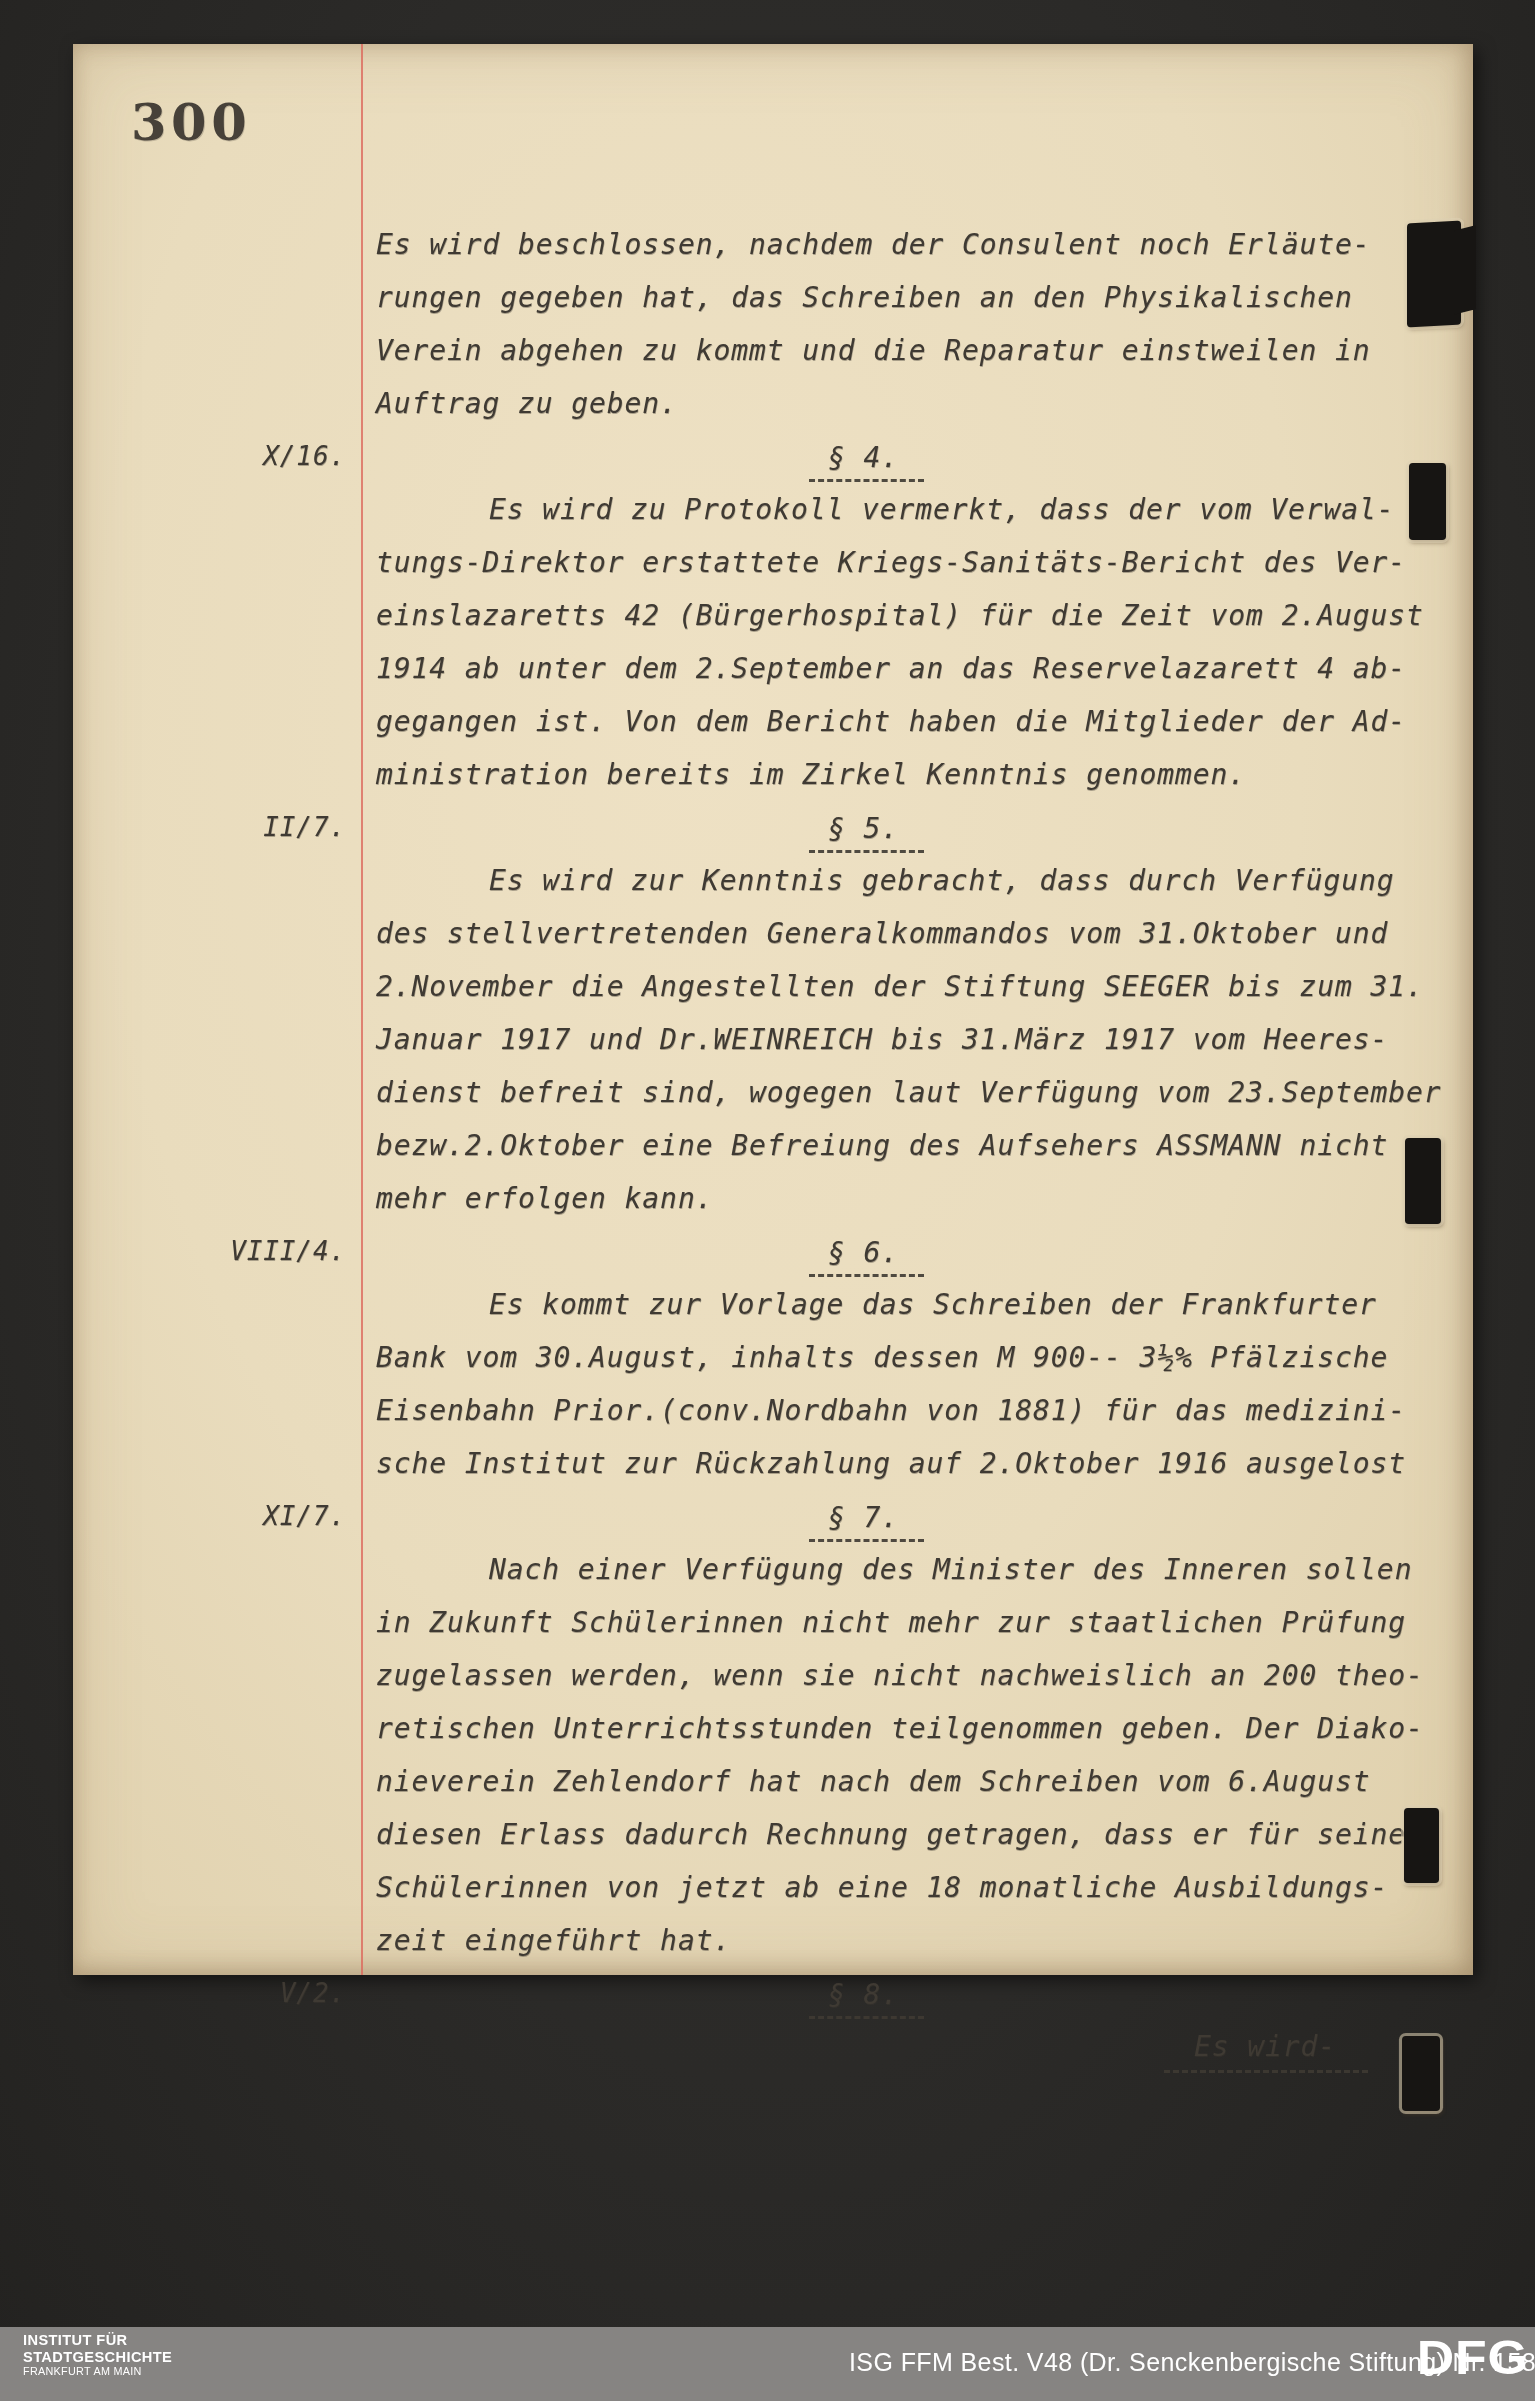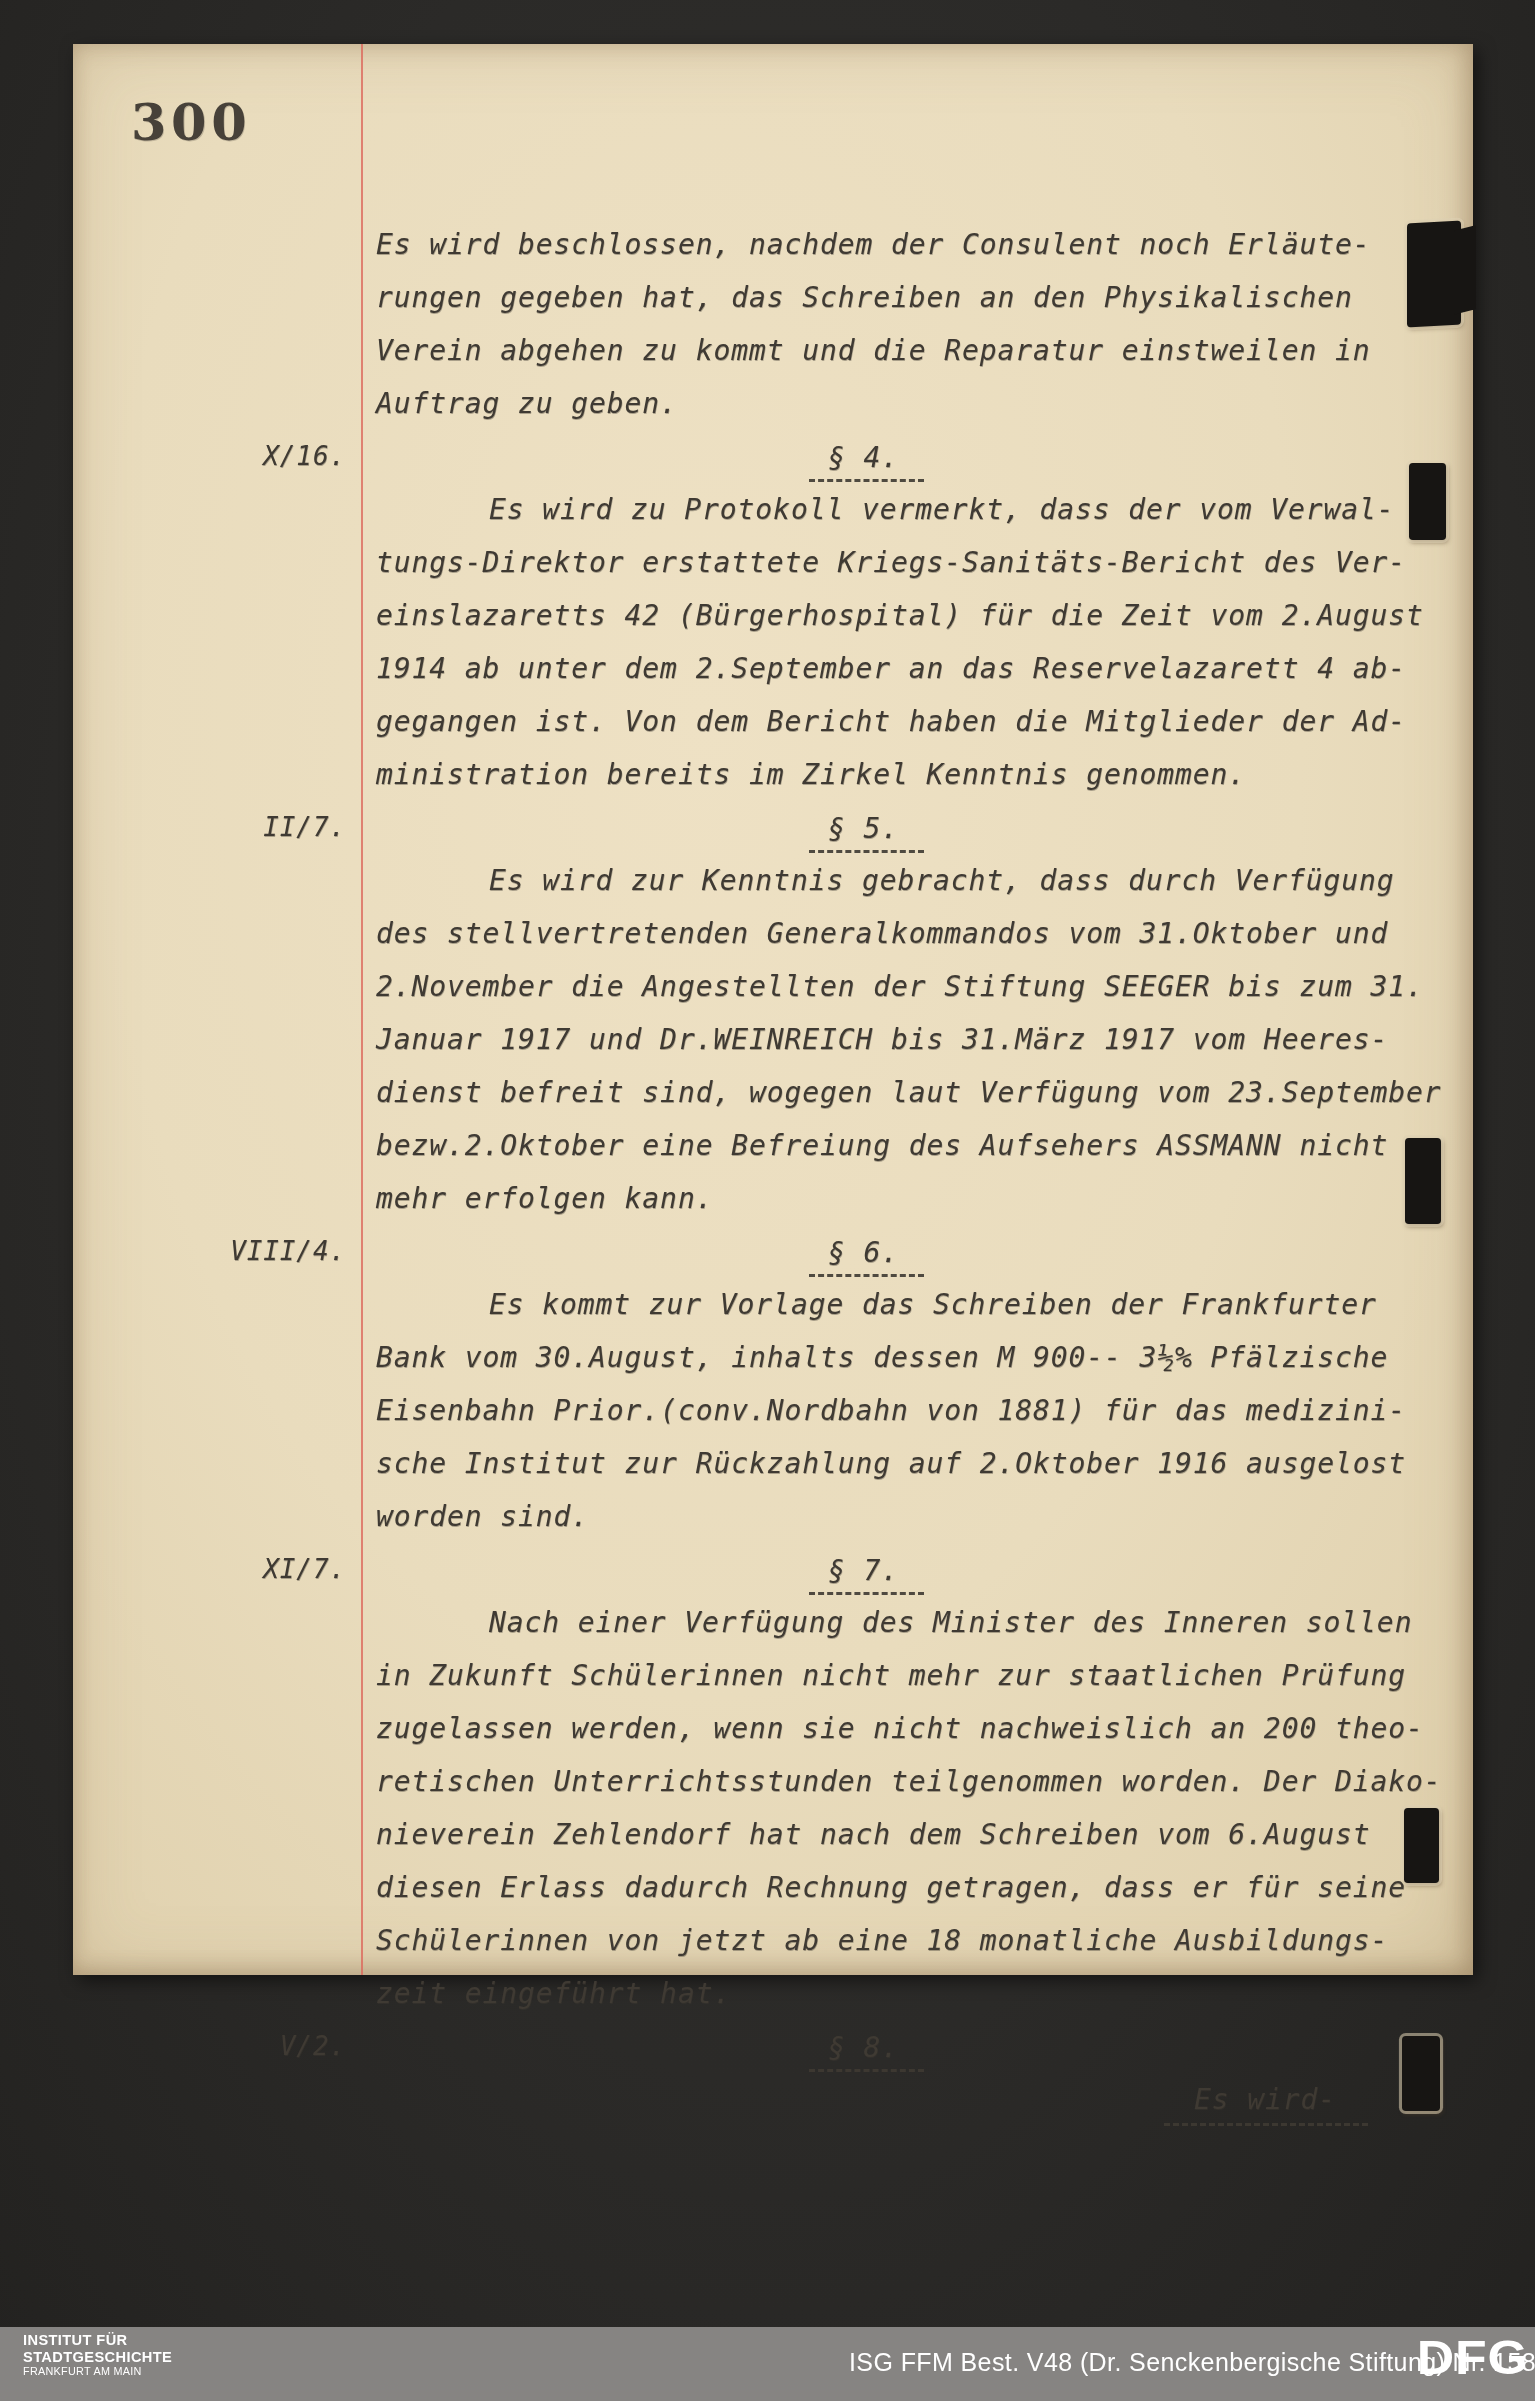--- a/index.html
+++ b/index.html
@@ -127,33 +127,32 @@
         <span class="margin-label">VIII/4.</span>
         <span class="heading-wrap">
           <span class="heading">§ 6.</span>
           <span class="dash dash-head"></span>
         </span>
       </div>
       <div class="row indent">Es kommt zur Vorlage das Schreiben der Frankfurter</div>
       <div class="row">Bank vom 30.August, inhalts dessen M 900-- 3½% Pfälzische</div>
       <div class="row">Eisenbahn Prior.(conv.Nordbahn von 1881) für das medizini-</div>
       <div class="row">sche Institut zur Rückzahlung auf 2.Oktober 1916 ausgelost</div>
-      <div class="row">worden sind.</div>
 
       <div class="row hrow">
         <span class="margin-label">XI/7.</span>
         <span class="heading-wrap">
           <span class="heading">§ 7.</span>
           <span class="dash dash-head"></span>
         </span>
       </div>
       <div class="row indent">Nach einer Verfügung des Minister des Inneren sollen</div>
       <div class="row">in Zukunft Schülerinnen nicht mehr zur staatlichen Prüfung</div>
       <div class="row">zugelassen werden, wenn sie nicht nachweislich an 200 theo-</div>
-      <div class="row">retischen Unterrichtsstunden teilgenommen worden. Der Diako-</div>
+      <div class="row">retischen Unterrichtsstunden teilgenommen geben. Der Diako-</div>
       <div class="row">nieverein Zehlendorf hat nach dem Schreiben vom 6.August</div>
       <div class="row">diesen Erlass dadurch Rechnung getragen, dass er für seine</div>
       <div class="row">Schülerinnen von jetzt ab eine 18 monatliche Ausbildungs-</div>
       <div class="row">zeit eingeführt hat.</div>
 
       <div class="row hrow">
         <span class="margin-label">V/2.</span>
         <span class="heading-wrap">
           <span class="heading">§ 8.</span>
           <span class="dash dash-head"></span>

